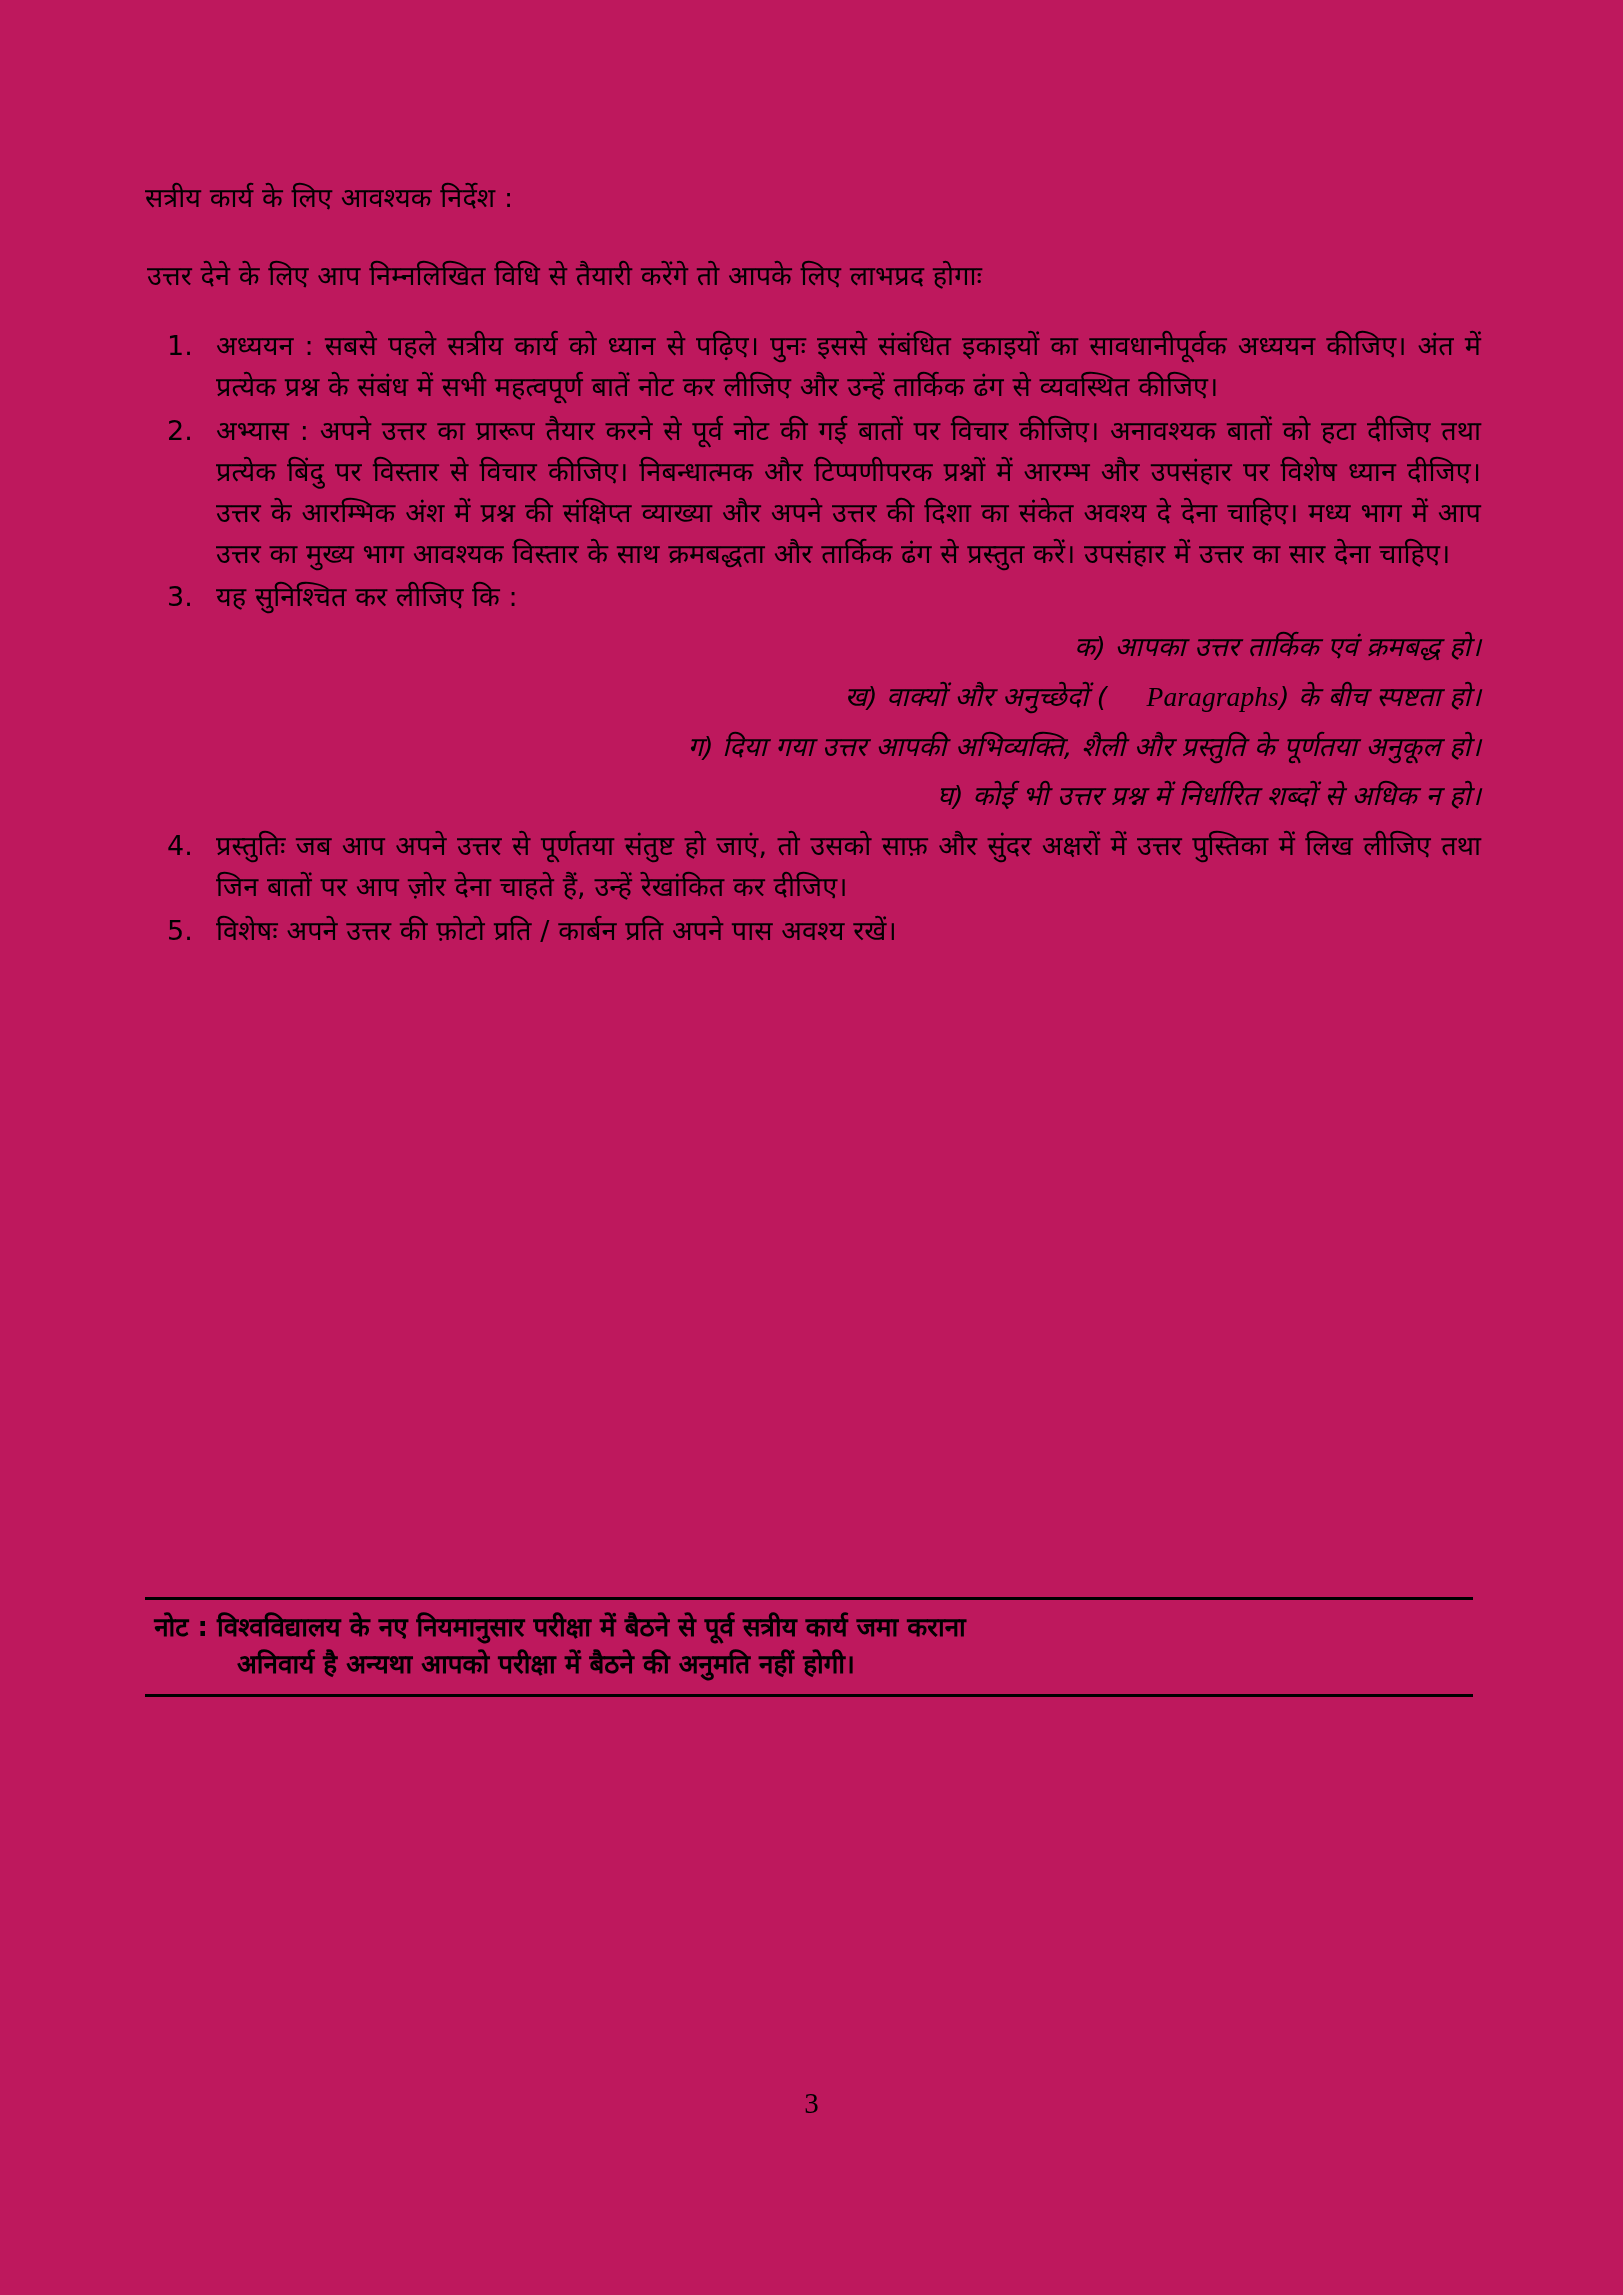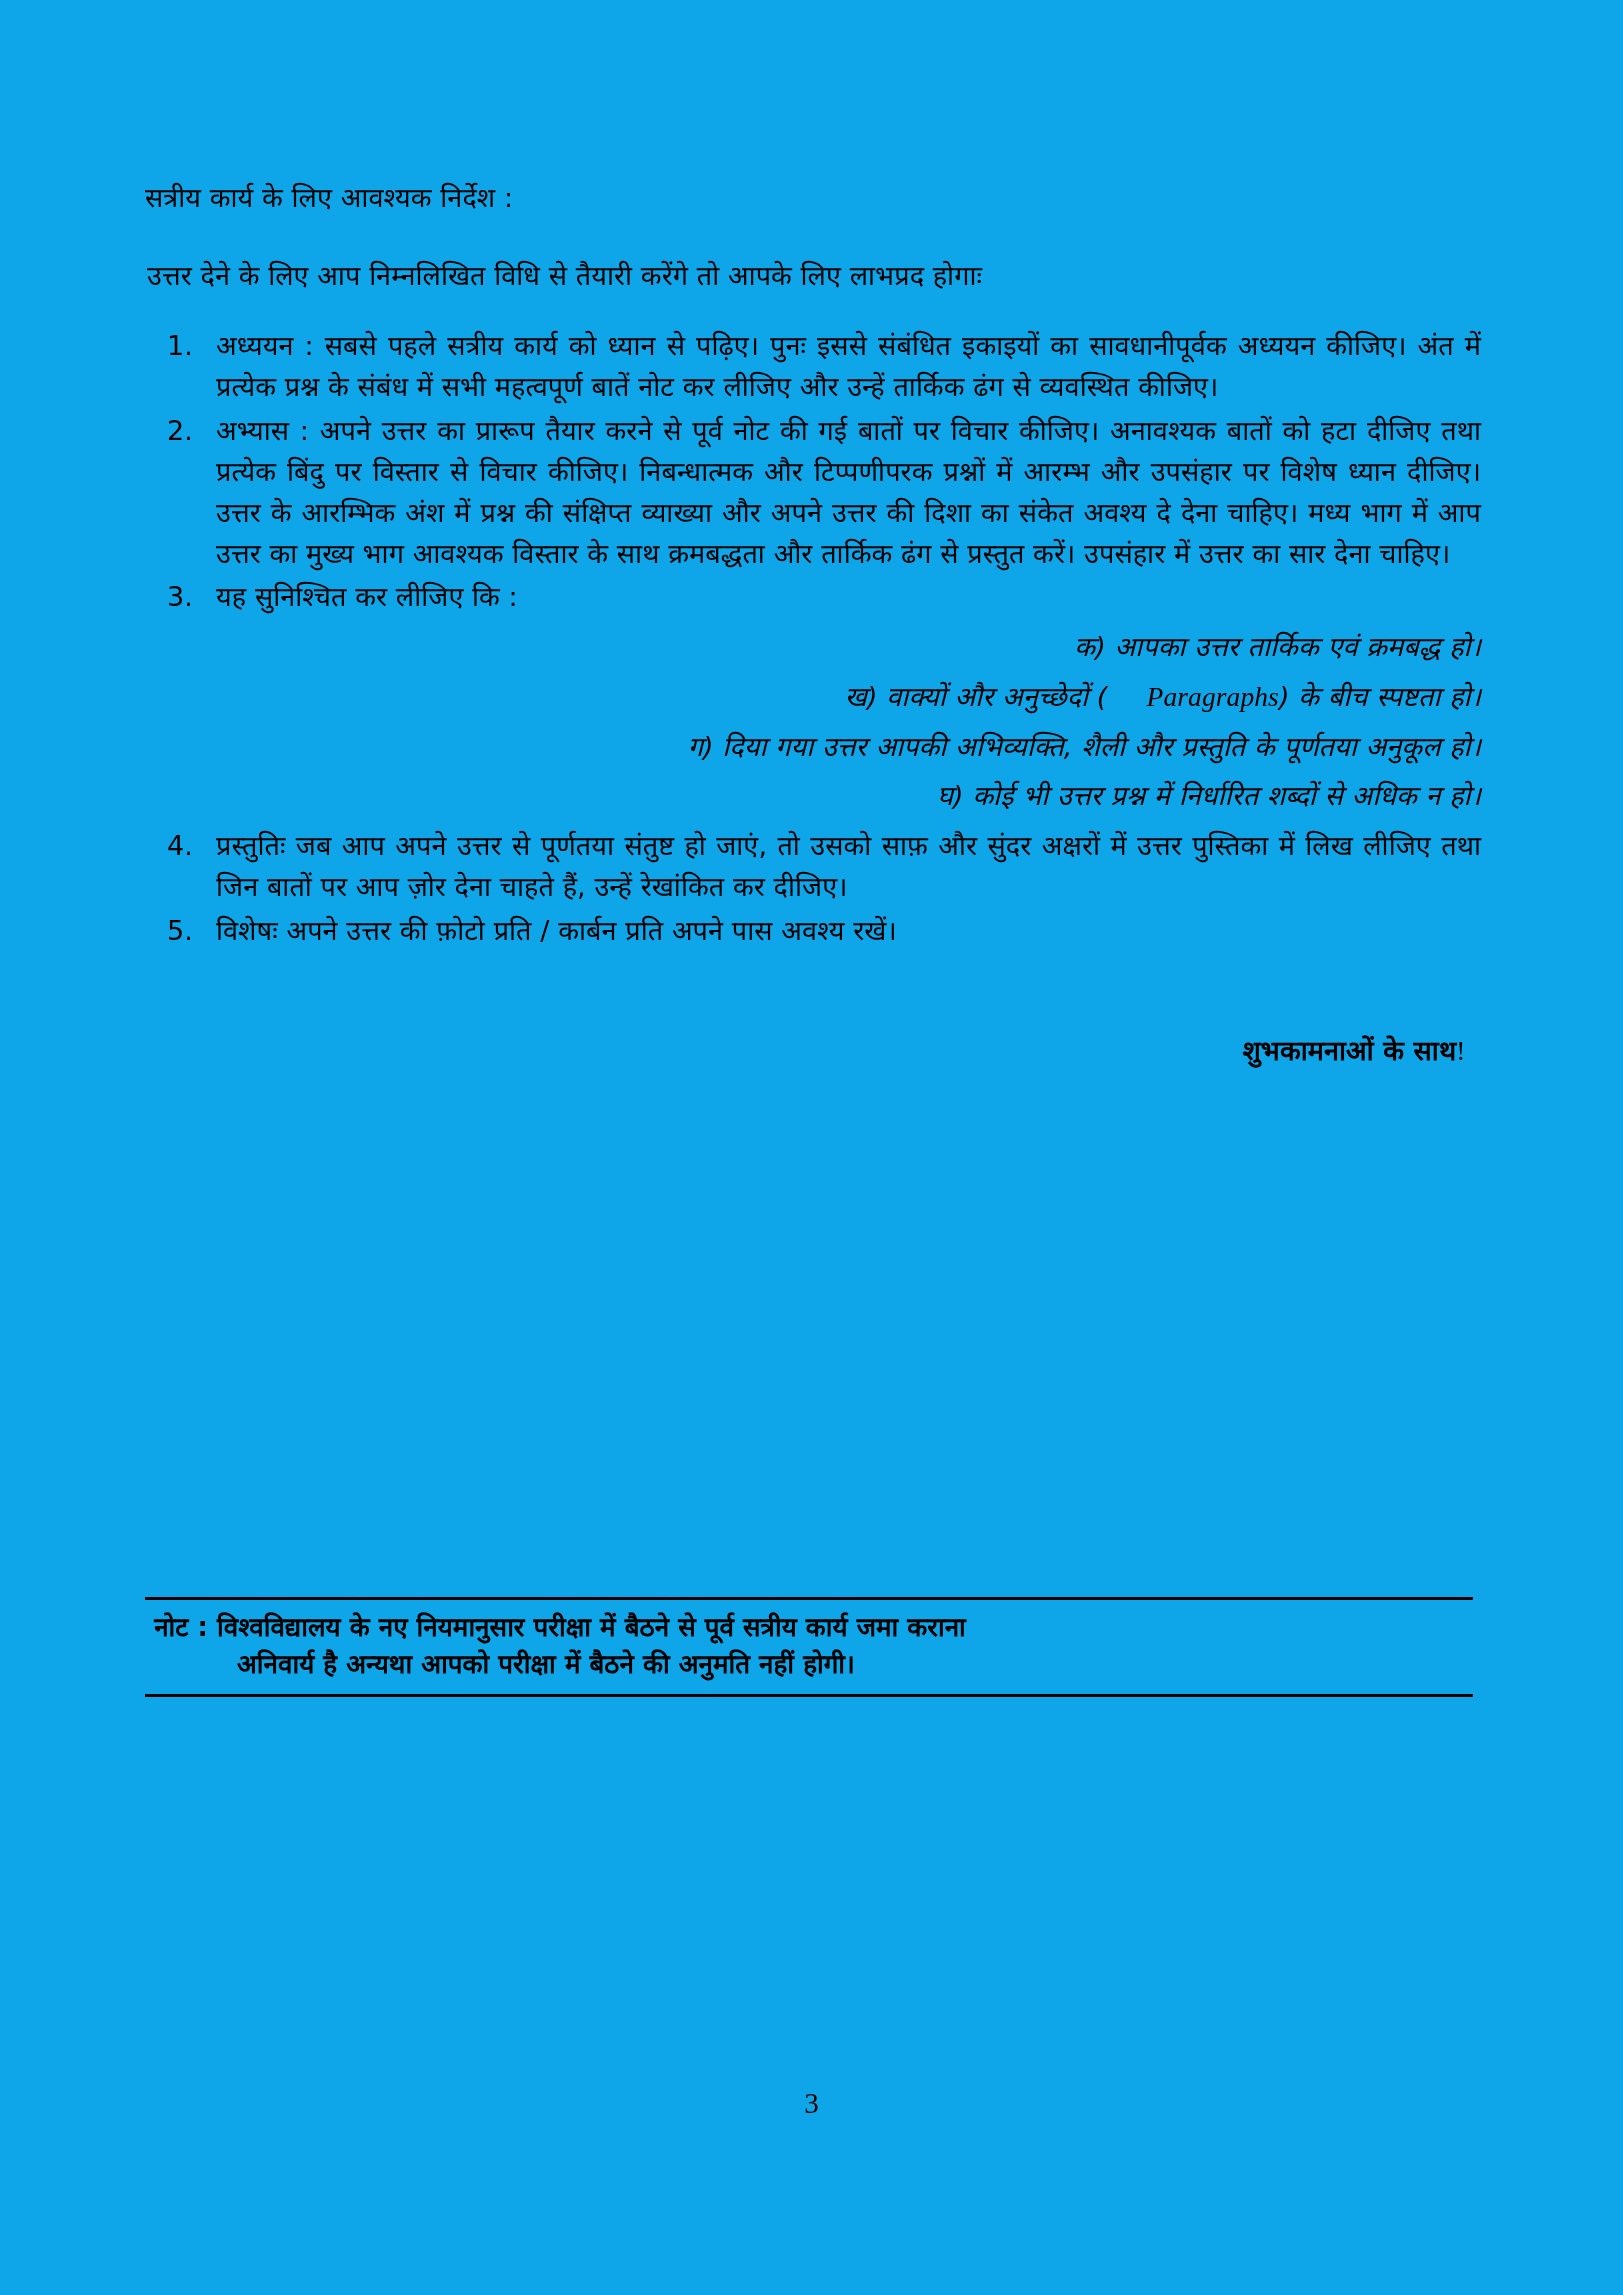--- a/index.html
+++ b/index.html
@@ -9,21 +9,21 @@
     background: #ffffff;
   }
   body {
     font-family: "Liberation Serif", "DejaVu Serif", serif;
     color: #000000;
   }
   .page {
     position: relative;
     width: 1623px;
     height: 2295px;
-    background: #0ea5e9;
+    background: #be185d;
     box-sizing: border-box;
     padding: 0;
     overflow: hidden;
   }
   .content {
     position: absolute;
     left: 145px;
     top: 177px;
     width: 1336px;
   }
@@ -173,23 +173,20 @@
         <span class="lead">प्रस्तुतिः</span><span> जब आप अपने उत्तर से पूर्णतया संतुष्ट हो जाएं, तो उसको साफ़ और सुंदर अक्षरों में उत्तर पुस्तिका में लिख लीजिए तथा जिन बातों पर आप ज़ोर देना चाहते हैं, उन्हें रेखांकित कर दीजिए।</span>
       </li>
 
       <li class="dev">
         <span class="marker">5.</span>
         <span class="lead">विशेषः</span><span> अपने उत्तर की फ़ोटो प्रति / कार्बन प्रति अपने पास अवश्य रखें।</span>
       </li>
 
     </ol>
 
-    <div class="closing">
-      <span class="dev">शुभकामनाओं के साथ</span><span class="bang" style="font-size:27px;">!</span>
-    </div>
 
   </div>
 
   <div class="note-box">
     <div class="note-line">नोट :  विश्वविद्यालय के नए नियमानुसार परीक्षा में बैठने से पूर्व सत्रीय कार्य जमा कराना</div>
     <div class="note-line indent">अनिवार्य है अन्यथा आपको परीक्षा में बैठने की अनुमति नहीं होगी।</div>
   </div>
 
   <div class="page-number">3</div>
 

